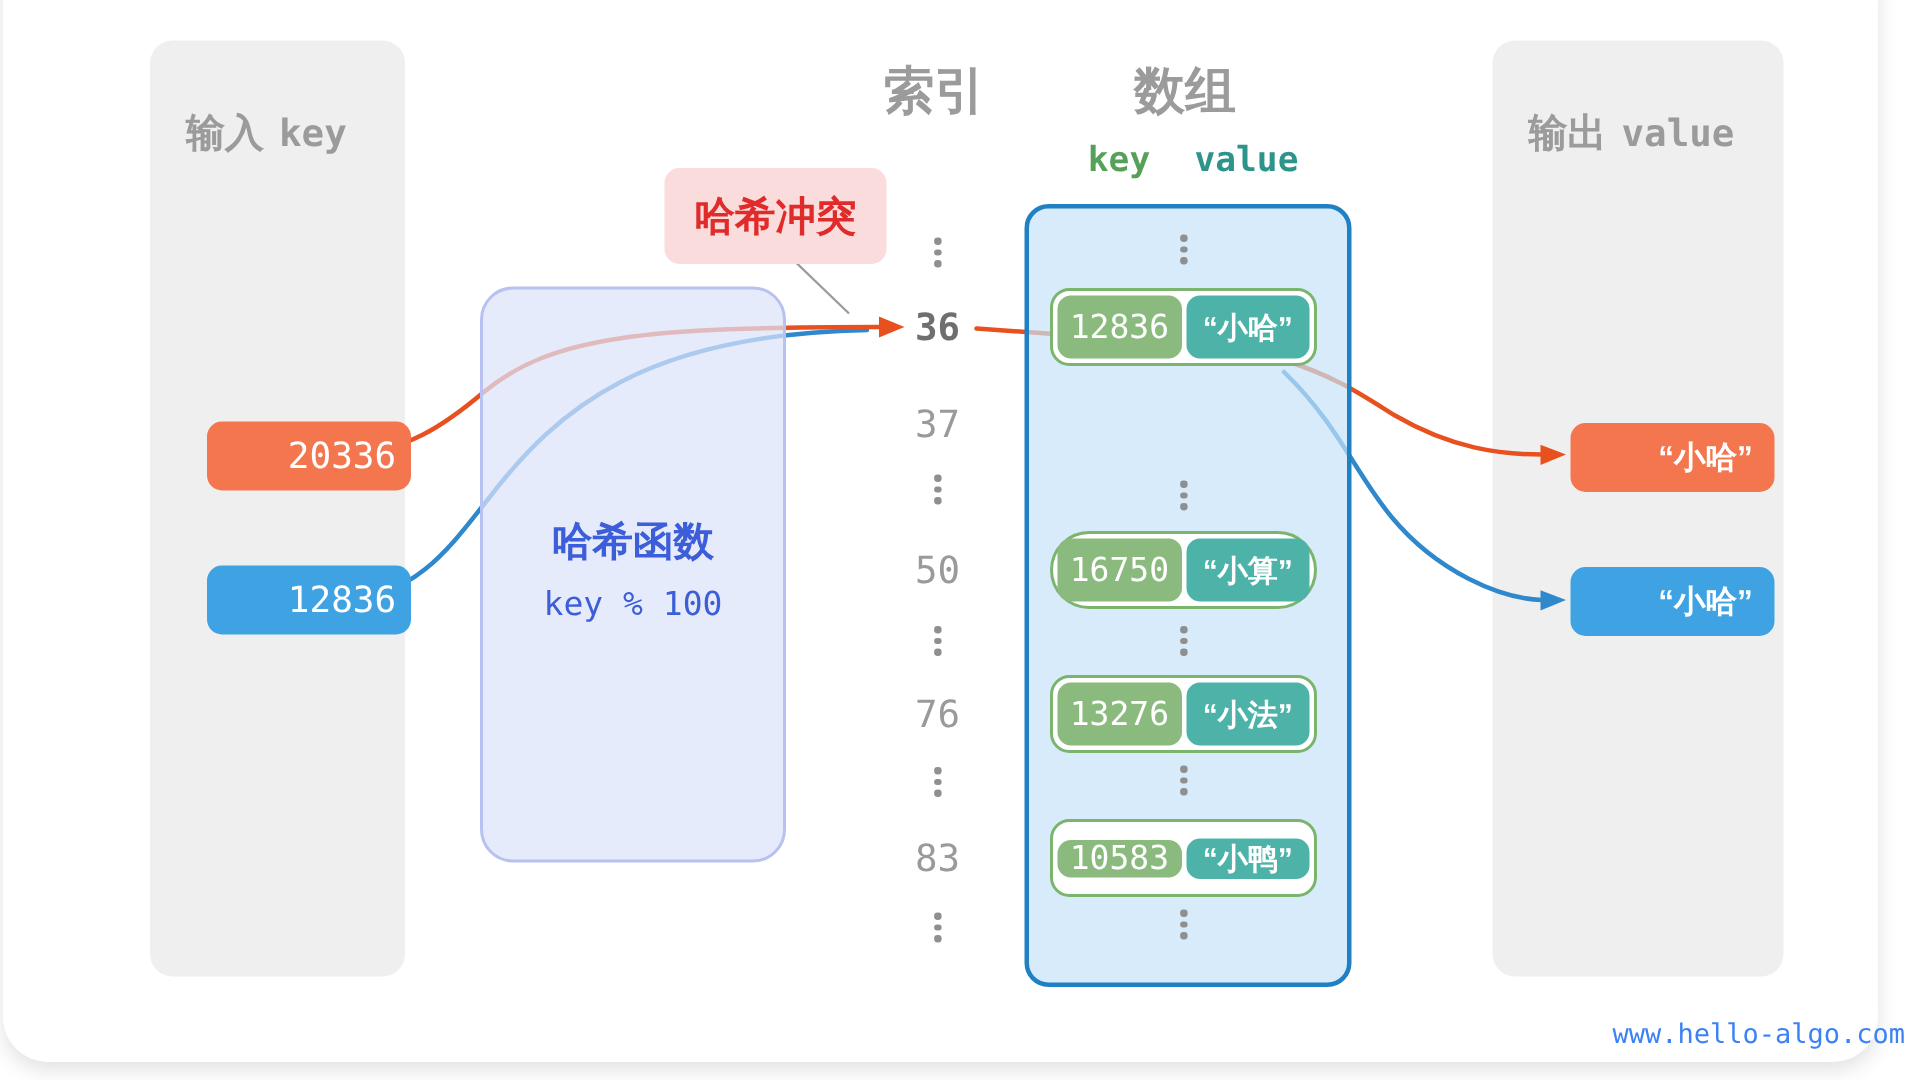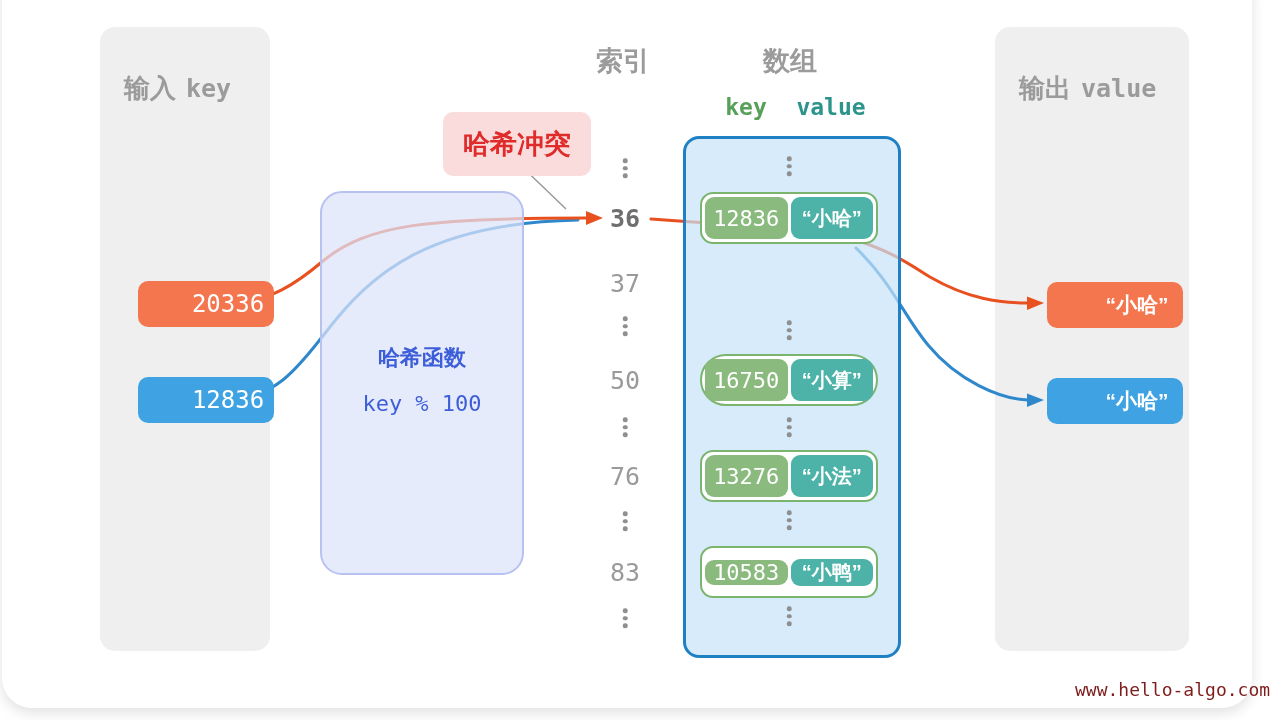--- a/index.html
+++ b/index.html
@@ -11,29 +11,29 @@
          border-radius:15px;z-index:0;}
   .panel.left{left:100px;width:170px;}
   .panel.right{left:995px;width:194px;}
   .panel-title{position:absolute;top:44px;left:24px;display:flex;gap:10px;align-items:baseline;
                color:var(--title-gray);font-weight:bold;font-size:26px;white-space:nowrap;}
   .panel-title .en{font-family:"DejaVu Sans Mono",monospace;font-size:25px;font-weight:bold;}
   svg.lines{position:absolute;left:0;top:0;z-index:1;pointer-events:none;}
   .hash-box{position:absolute;left:320px;top:191px;width:200px;height:380px;
             background:rgba(221,227,250,0.72);border:2px solid #b8c2f0;border-radius:22px;z-index:2;}
   .hash-title{position:absolute;left:0;top:150px;width:100%;text-align:center;
-              color:#3d5ed9;font-size:22px;font-weight:600;}
+              color:#3d5ed9;font-size:27px;font-weight:600;}
   .hash-formula{position:absolute;left:0;top:198px;width:100%;text-align:center;
                 color:#3d5ed9;font-size:22px;font-family:"DejaVu Sans Mono",monospace;}
   .collision-label{position:absolute;left:443px;top:112px;width:148px;height:64px;z-index:3;
                    background:var(--pink-bg);color:var(--red);border-radius:10px;
                    display:flex;align-items:center;justify-content:center;
                    font-size:27px;font-weight:bold;}
   .col-header{position:absolute;transform:translate(-50%,-50%);color:var(--title-gray);
-              font-weight:bold;font-size:27px;z-index:3;white-space:nowrap;}
+              font-weight:bold;font-size:34px;z-index:3;white-space:nowrap;}
   .kv-header{position:absolute;transform:translate(-50%,-50%);z-index:3;
              font-family:"DejaVu Sans Mono",monospace;font-size:23px;font-weight:bold;white-space:nowrap;}
   .chip{position:absolute;width:92px;height:46px;border-radius:10px;z-index:3;
         display:flex;align-items:center;justify-content:center;color:#ffffff;
         font-family:"DejaVu Sans Mono",monospace;font-size:24px;padding-left:44px;}
   .chip.value-chip{font-family:"Liberation Sans",sans-serif;font-size:21px;font-weight:600;}
   .chip.orange{background:var(--orange);}
   .chip.blue{background:var(--blue);}
   .idx{position:absolute;transform:translate(-50%,-50%);z-index:3;
        font-family:"DejaVu Sans Mono",monospace;font-size:25px;color:var(--index-gray);white-space:nowrap;}
@@ -43,21 +43,21 @@
   .vdots i{width:4.5px;height:4.5px;border-radius:50%;background:#8f8f8f;}
   .array-box{position:absolute;left:683px;top:136px;width:212px;height:516px;z-index:2;
              background:rgba(198,227,248,0.70);border:3px solid #1f80c4;border-radius:16px;}
   .pair{position:absolute;left:700px;width:178px;height:52px;z-index:3;
         background:#ffffff;border:2px solid var(--pair-border);border-radius:13px;
         box-sizing:border-box;display:flex;gap:3px;padding:3px;}
   .pair .key,.pair .val{flex:1;border-radius:9px;display:flex;align-items:center;justify-content:center;
         color:#ffffff;}
   .pair .key{background:var(--key-green);font-family:"DejaVu Sans Mono",monospace;font-size:22px;}
   .pair .val{background:var(--val-teal);font-size:20px;font-weight:600;}
-  .watermark{position:absolute;left:1075px;top:679px;z-index:3;color:#7f1d1d;
+  .watermark{position:absolute;left:1075px;top:679px;z-index:3;color:#3b82f6;
              font-family:"DejaVu Sans Mono",monospace;font-size:18px;}
 </style>
 </head>
 <body>
 
 <div class="canvas">
   <div class="card"></div>
 
   <div class="panel left">
     <div class="panel-title">

